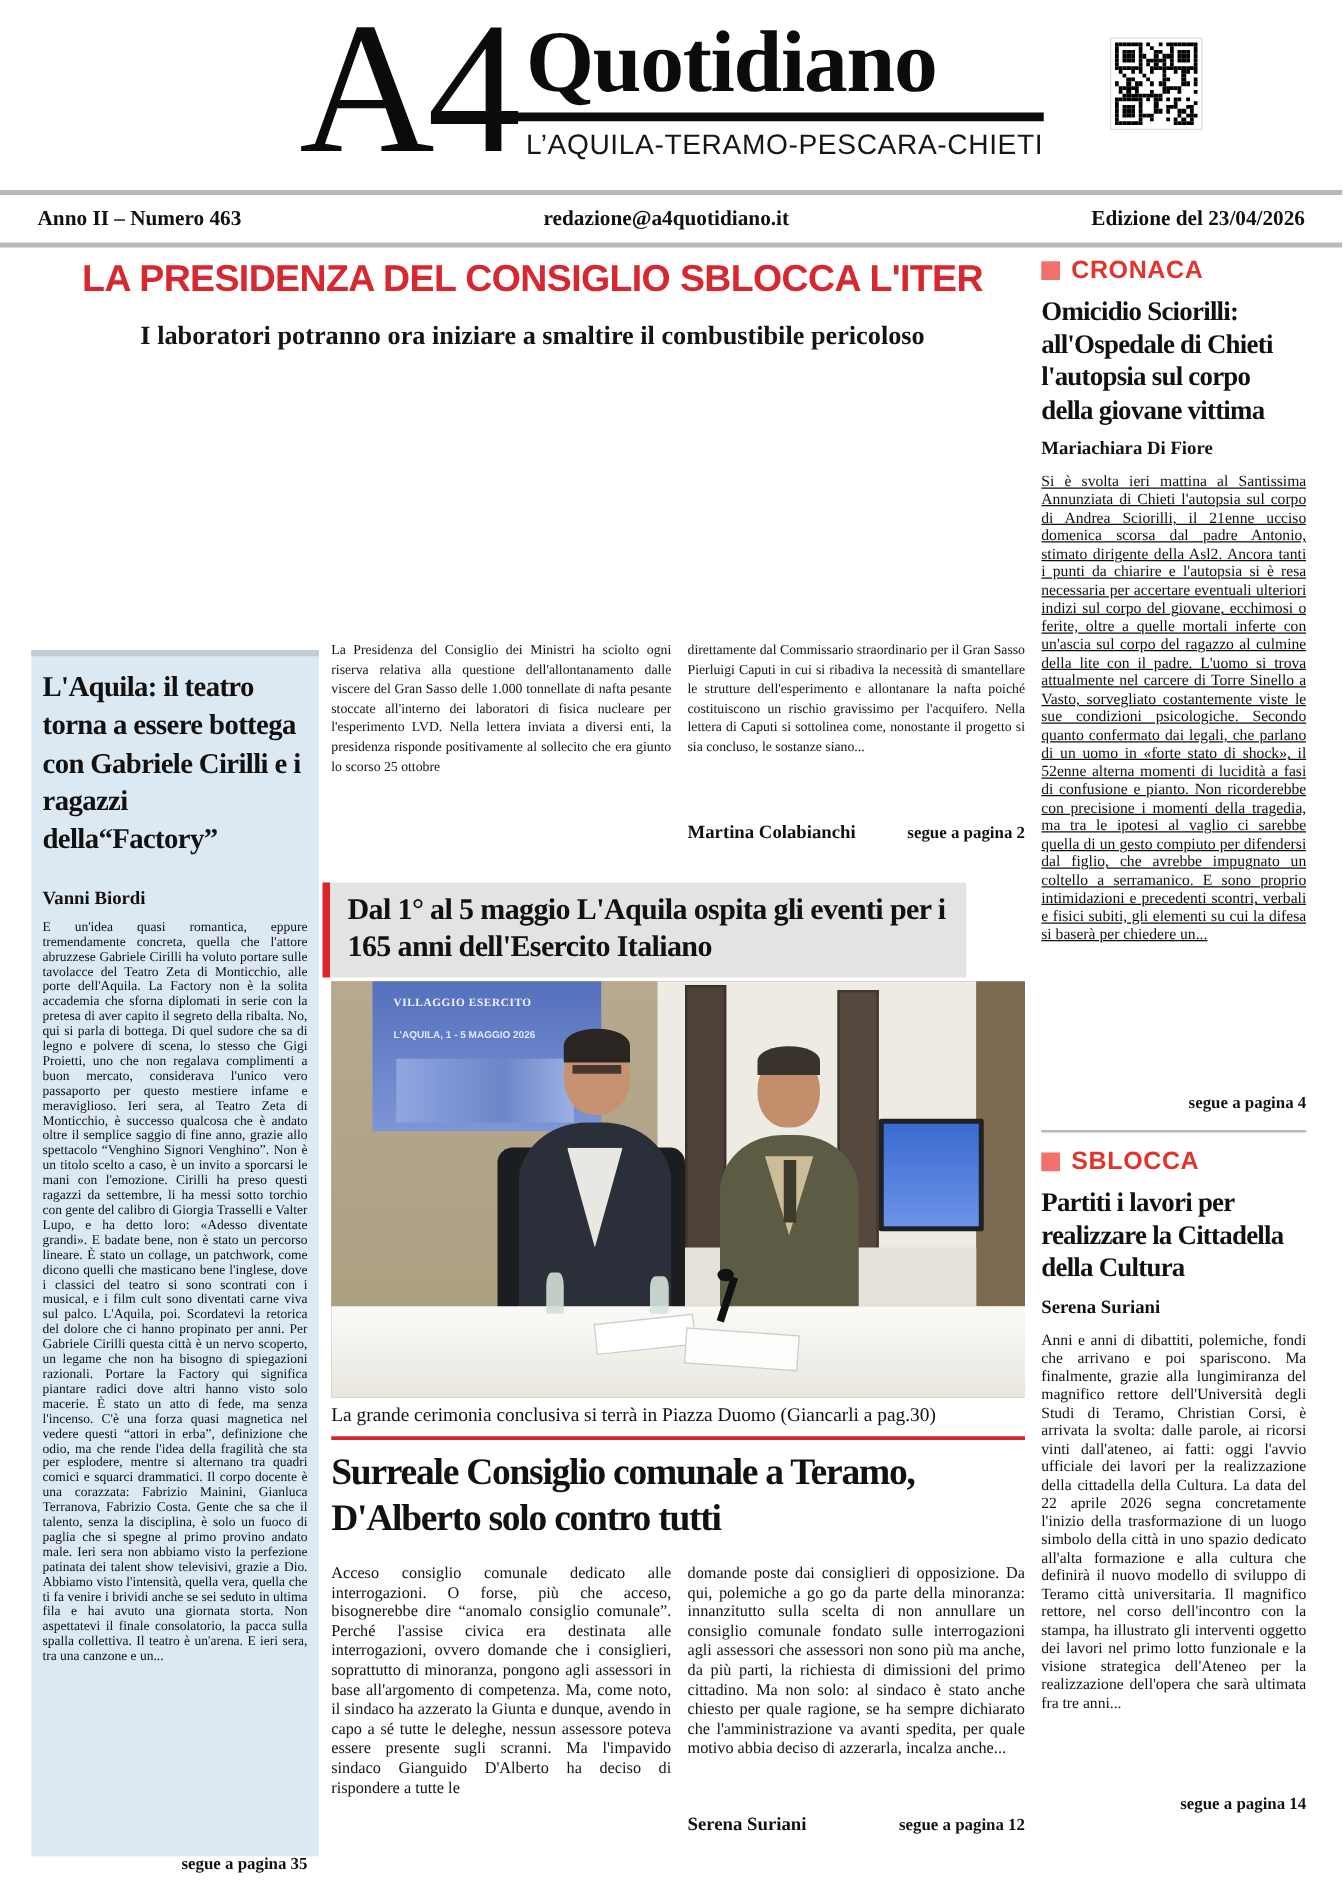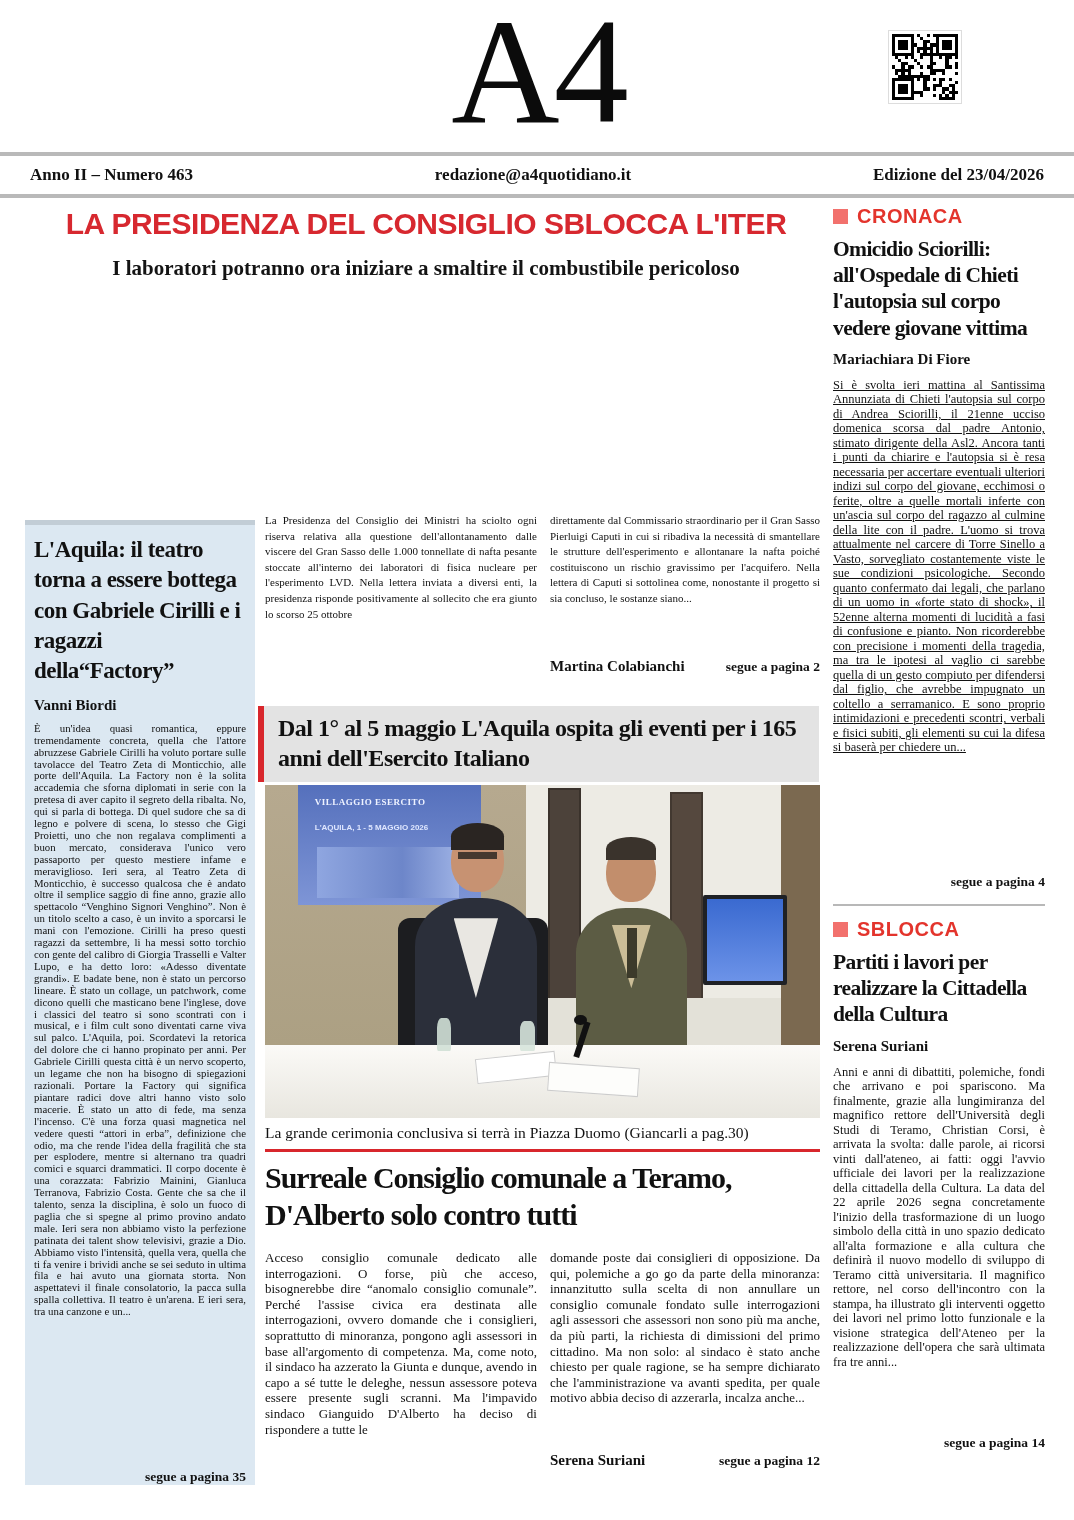--- a/index.html
+++ b/index.html
@@ -33,26 +33,26 @@
   .lead-col1{left:265px;}
   .lead-col2{left:550px;width:270px;height:150px;}
   .lead-foot{position:absolute;top:658px;left:550px;width:270px;display:flex;justify-content:space-between;align-items:baseline;}
   .byline{font-weight:700;font-size:15px;}
   .jump{font-weight:700;font-size:13.5px;text-align:right;}
 
   
   .sidebar{position:absolute;top:520px;left:25px;width:230px;height:965px;background:#dce8f2;
            border-top:5px solid #c2cdd6;box-sizing:border-box;padding:10px 9px;}
   .sb-title{font-weight:700;font-size:23px;line-height:1.32;letter-spacing:-.5px;}
-  .sb-byline{font-weight:700;font-size:15px;margin-top:10px;}
+  .sb-byline{font-weight:700;font-size:15px;margin-top:24px;}
   .sb-body{font-size:10.8px;line-height:11.9px;margin-top:9px;height:740px;overflow:hidden;}
   .sb-jump{margin-top:6px;}
 
   
-  .eser-head{position:absolute;top:706px;left:258px;width:561px;display:flex;box-sizing:border-box;}
+  .eser-head{position:absolute;top:706px;left:258px;width:515px;display:flex;box-sizing:border-box;}
   .eser-bar{width:6px;background:#d8262c;}
   .eser-box{flex:1;background:#e3e3e3;padding:7px 12px 9px 14px;}
   .eser-title{font-weight:700;font-size:24px;line-height:1.26;letter-spacing:-.5px;}
 
   .photo{position:absolute;top:785px;left:265px;width:555px;height:333px;overflow:hidden;background:#b2a58c;}
   .ph{position:absolute;}
   .ph-wall-left{left:0;top:0;width:47%;height:78%;background:linear-gradient(#b6a98f,#aca083);}
   .ph-wall-mid{left:47%;top:0;width:46%;height:78%;background:#edebe4;}
   .ph-wall-right{left:93%;top:0;width:7%;height:78%;background:#7b6950;}
   .ph-screen{left:6%;top:0;width:33%;height:36%;background:linear-gradient(#5570bc,#7e95d6);}
@@ -106,20 +106,24 @@
   .rc-jump{margin-top:8px;}
   .rc-divider{border-top:2px solid #b8b8b8;margin:14px 0 12px 0;}
 </style>
 </head>
 <body>
 
 <div class="page">
 
   <div class="masthead">
     <div class="logo-a4">A4</div>
+    <div class="logo-right">
+      <div class="logo-name">Quotidiano</div>
+      <div class="logo-tagline">L’AQUILA-TERAMO-PESCARA-CHIETI</div>
+    </div>
   </div>
   <div class="qr" id="qr">
       <div style="grid-area: 1 / 1;"></div>
       <div style="grid-area: 1 / 2;"></div>
       <div style="grid-area: 1 / 3;"></div>
       <div style="grid-area: 1 / 4;"></div>
       <div style="grid-area: 1 / 5;"></div>
       <div style="grid-area: 1 / 6;"></div>
       <div style="grid-area: 1 / 7;"></div>
       <div style="grid-area: 1 / 9;"></div>
@@ -414,21 +418,21 @@
     <span class="byline">Serena Suriani</span>
     <span class="jump">segue a pagina 12</span>
   </div>
 
   <div class="rightcol">
 
     <div class="section-label">
       <span class="label-square"></span>
       <span>CRONACA</span>
     </div>
-    <div class="rc-headline">Omicidio Sciorilli: all'Ospedale di Chieti l'autopsia sul corpo vedere giovane vittima</div>
+    <div class="rc-headline">Omicidio Sciorilli: all'Ospedale di Chieti l'autopsia sul corpo della giovane vittima</div>
     <div class="rc-byline">Mariachiara Di Fiore</div>
     <div class="rc-body cronaca-body bodycopy">Si è svolta ieri mattina al Santissima Annunziata di Chieti l'autopsia sul corpo di Andrea Sciorilli, il 21enne ucciso domenica scorsa dal padre Antonio, stimato dirigente della Asl2. Ancora tanti i punti da chiarire e l'autopsia si è resa necessaria per accertare eventuali ulteriori indizi sul corpo del giovane, ecchimosi o ferite, oltre a quelle mortali inferte con un'ascia sul corpo del ragazzo al culmine della lite con il padre. L'uomo si trova attualmente nel carcere di Torre Sinello a Vasto, sorvegliato costantemente viste le sue condizioni psicologiche. Secondo quanto confermato dai legali, che parlano di un uomo in «forte stato di shock», il 52enne alterna momenti di lucidità a fasi di confusione e pianto. Non ricorderebbe con precisione i momenti della tragedia, ma tra le ipotesi al vaglio ci sarebbe quella di un gesto compiuto per difendersi dal figlio, che avrebbe impugnato un coltello a serramanico. E sono proprio intimidazioni e precedenti scontri, verbali e fisici subiti, gli elementi su cui la difesa si baserà per chiedere un...</div>
     <div class="jump rc-jump">segue a pagina 4</div>
 
     <div class="rc-divider"></div>
 
     <div class="section-label">
       <span class="label-square"></span>
       <span>SBLOCCA</span>
     </div>

